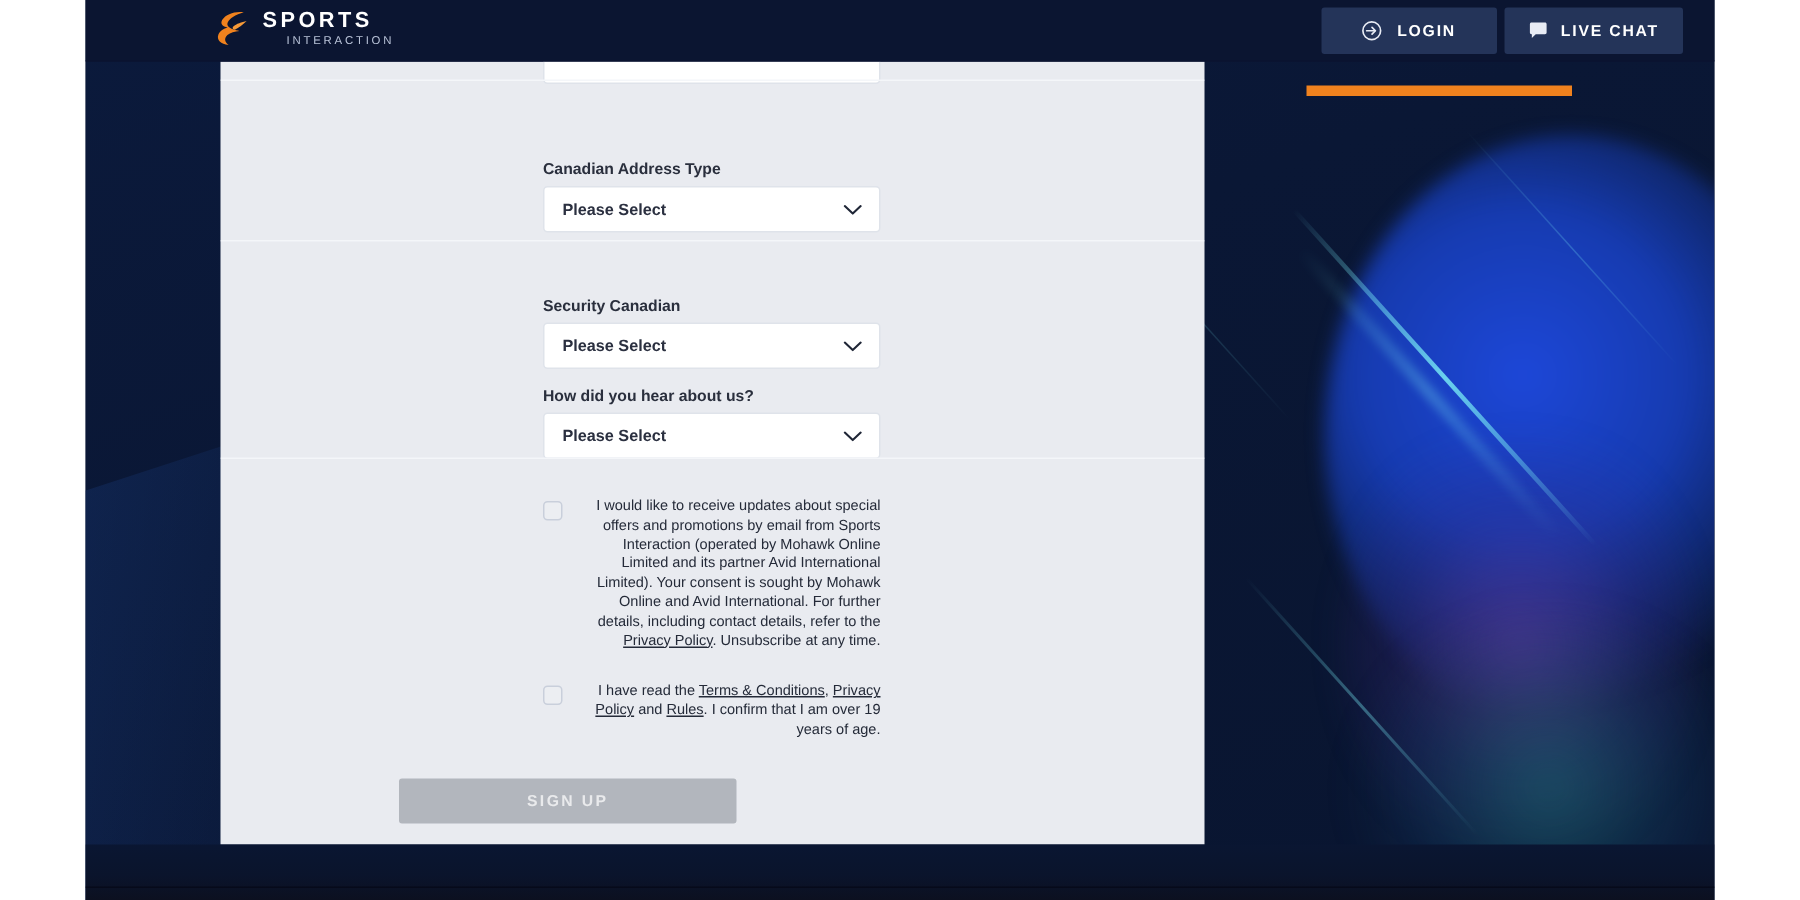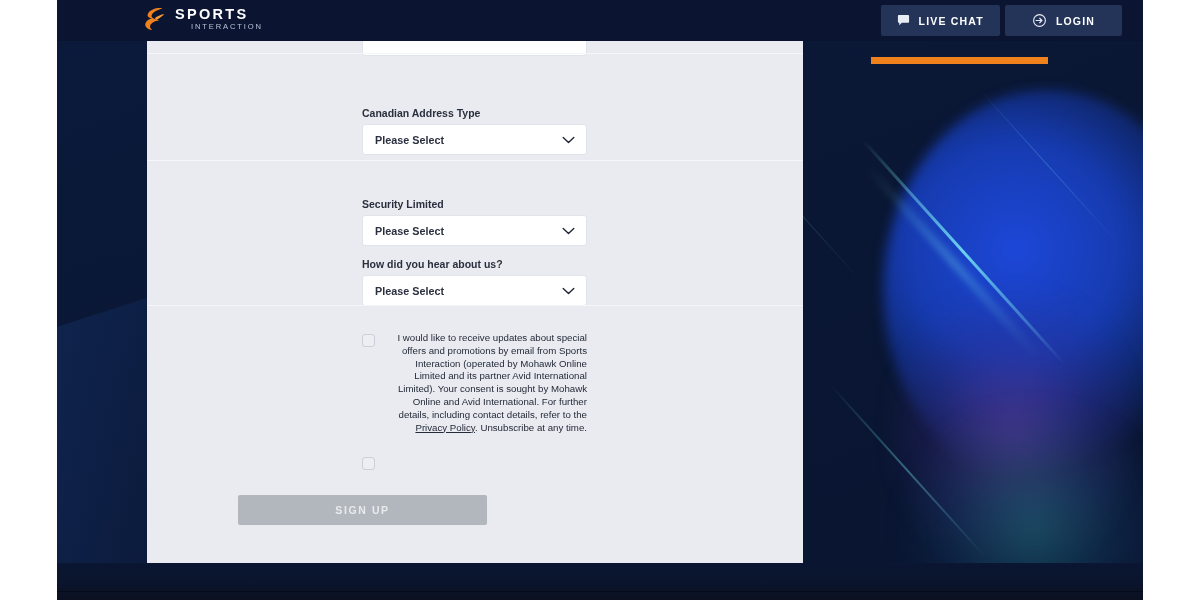--- a/index.html
+++ b/index.html
@@ -258,22 +258,22 @@
     color: #242a38;
     text-align: right;
   }
   .consent-text a {
     color: #242a38;
     text-decoration: underline;
     cursor: pointer;
   }
 
   .signup-wrap {
-    margin-left: 91px;
-    width: 249px;
+    margin-left: 119px;
+    width: 225px;
     margin-top: 25px;
   }
   .signup-btn {
     width: 100%;
     height: 30px;
     background: #b2b6bd;
     border: none;
     border-radius: 2px;
     color: #e9eaec;
     font-size: 10.5px;
@@ -347,33 +347,33 @@
         </svg>
         <span class="logo-text">
           <span class="logo-title">SPORTS</span>
           <span class="logo-sub">INTERACTION</span>
         </span>
       </div>
 
       <div class="hdr-actions">
 
         <button class="hdr-btn">
-          <svg width="13" height="13" viewBox="0 0 14 14">
-            <path d="M1 2.2 C1 1.5 1.5 1 2.2 1 H11.8 C12.5 1 13 1.5 13 2.2 V8.3 C13 9.0 12.5 9.5 11.8 9.5 H5.2 L2.4 12.2 V9.5 H2.2 C1.5 9.5 1 9.0 1 8.3 Z" fill="#e8ecf5"></path>
-          </svg>
-          <span>LIVE CHAT</span>
-        </button>
-
-        <button class="hdr-btn">
           <svg width="15" height="15" viewBox="0 0 16 16">
             <circle cx="8" cy="8" r="6.3" fill="none" stroke="#e8ecf5" stroke-width="1.2"></circle>
             <path d="M4.4 8 H10.2" stroke="#e8ecf5" stroke-width="1.2" stroke-linecap="round"></path>
             <path d="M8.2 5.6 L10.6 8 L8.2 10.4" fill="none" stroke="#e8ecf5" stroke-width="1.2" stroke-linecap="round" stroke-linejoin="round"></path>
           </svg>
           <span>LOGIN</span>
+        </button>
+
+        <button class="hdr-btn">
+          <svg width="13" height="13" viewBox="0 0 14 14">
+            <path d="M1 2.2 C1 1.5 1.5 1 2.2 1 H11.8 C12.5 1 13 1.5 13 2.2 V8.3 C13 9.0 12.5 9.5 11.8 9.5 H5.2 L2.4 12.2 V9.5 H2.2 C1.5 9.5 1 9.0 1 8.3 Z" fill="#e8ecf5"></path>
+          </svg>
+          <span>LIVE CHAT</span>
         </button>
 
       </div>
     </div>
 
     <div id="promo-rail">
       <div class="promo-bar"></div>
     </div>
 
     <div id="form-panel">
@@ -391,21 +391,21 @@
             <span class="select-value">Please Select</span>
             <svg class="chev" width="13" height="8" viewBox="0 0 13 8">
               <path d="M1.2 1.4 L6.5 6.4 L11.8 1.4" fill="none" stroke="#1f2636" stroke-width="1.4" stroke-linecap="round" stroke-linejoin="round"></path>
             </svg>
           </div>
         </div>
       </div>
 
       <div class="section" id="sec-security">
         <div class="field-col field-group">
-          <label class="field-label">Security Limited</label>
+          <label class="field-label">Security Canadian</label>
           <div class="select-box">
             <span class="select-value">Please Select</span>
             <svg class="chev" width="13" height="8" viewBox="0 0 13 8">
               <path d="M1.2 1.4 L6.5 6.4 L11.8 1.4" fill="none" stroke="#1f2636" stroke-width="1.4" stroke-linecap="round" stroke-linejoin="round"></path>
             </svg>
           </div>
         </div>
 
         <div class="field-col field-group">
           <label class="field-label">How did you hear about us?</label>
@@ -422,20 +422,23 @@
 
         <div class="consent-row">
           <div class="cbox"></div>
           <div class="consent-text">
             <span>I would like to receive updates about special offers and promotions by email from Sports Interaction (operated by Mohawk Online Limited and its partner Avid International Limited). Your consent is sought by Mohawk Online and Avid International. For further details, including contact details, refer to the </span><a>Privacy Policy</a><span>. Unsubscribe at any time.</span>
           </div>
         </div>
 
         <div class="consent-row">
           <div class="cbox"></div>
+          <div class="consent-text">
+            <span>I have read the </span><a>Terms &amp; Conditions</a><span>, </span><a>Privacy Policy</a><span> and </span><a>Rules</a><span>. I confirm that I am over 19 years of age.</span>
+          </div>
         </div>
 
         <div class="signup-wrap">
           <button class="signup-btn">SIGN UP</button>
         </div>
 
       </div>
     </div>
 
     <div id="footer-band"></div>

